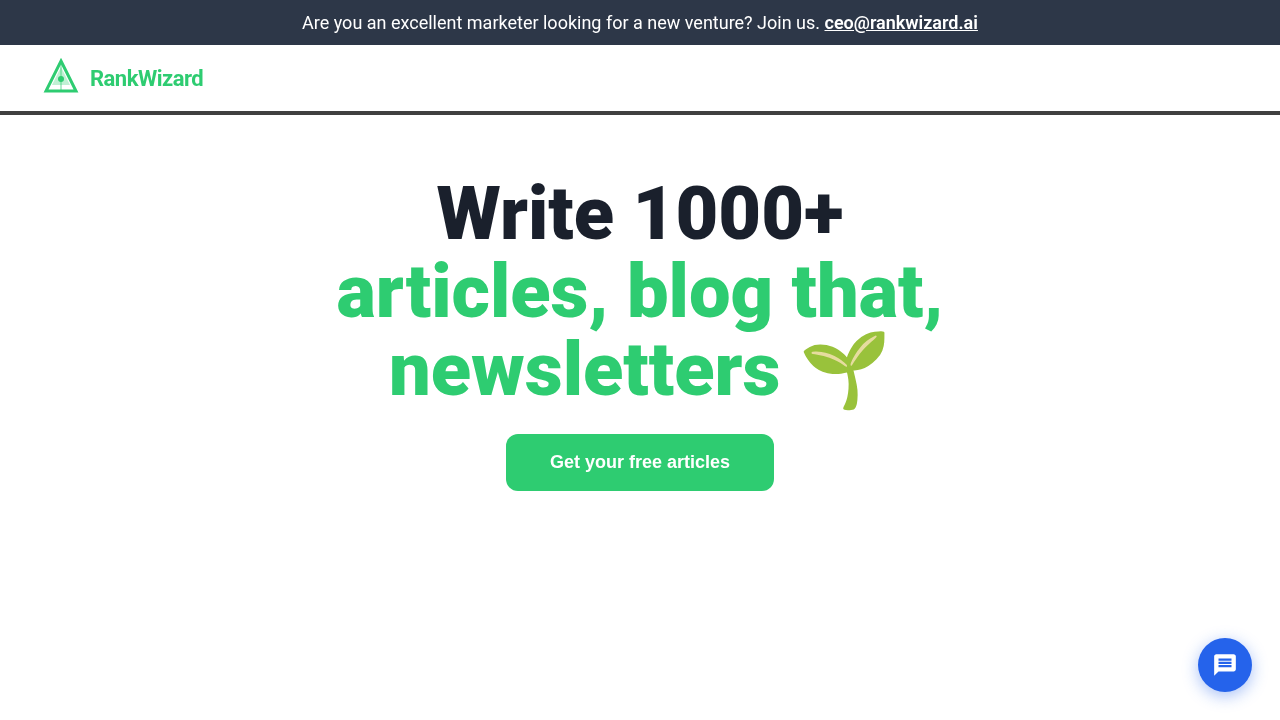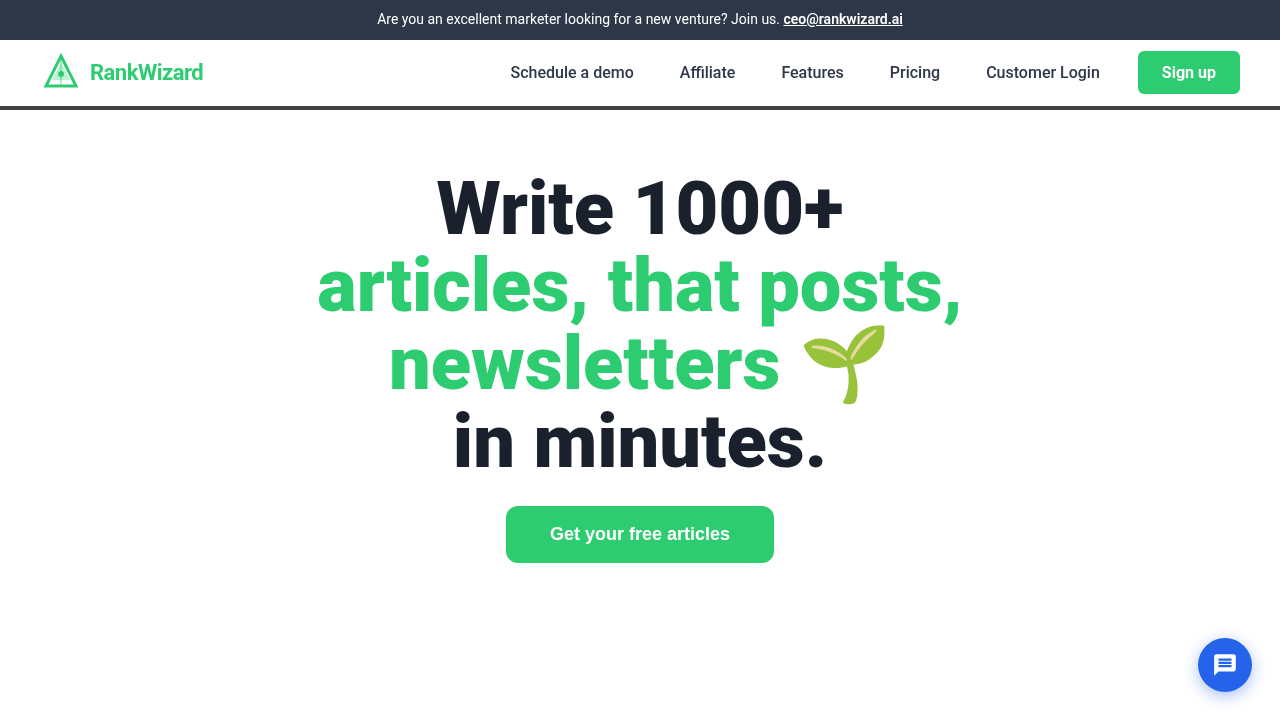--- a/index.html
+++ b/index.html
@@ -4,21 +4,21 @@
   <style>
     * { margin: 0; padding: 0; box-sizing: border-box; }
     body { font-family: -apple-system, BlinkMacSystemFont, 'Segoe UI', Roboto, sans-serif; background: #fff; }
 
     
     .top-banner {
       background: #2d3748;
       color: #fff;
       text-align: center;
       padding: 10px 20px;
-      font-size: 14px;
+      font-size: 18px;
       line-height: 1.4;
     }
     .top-banner a {
       color: #fff;
       font-weight: 600;
       text-decoration: underline;
     }
 
     
     nav {
@@ -146,36 +146,27 @@
     <svg class="logo-icon" viewBox="0 0 42 42" xmlns="http://www.w3.org/2000/svg">
       <polygon points="21,4 36,34 6,34" fill="none" stroke="#2ecc71" stroke-width="3"></polygon>
       <polygon points="21,10 30,28 12,28" fill="#2ecc71" opacity="0.3"></polygon>
       <circle cx="21" cy="22" r="3" fill="#2ecc71"></circle>
       <line x1="21" y1="4" x2="21" y2="34" stroke="#2ecc71" stroke-width="1.5" opacity="0.5"></line>
     </svg>
     <span class="logo-text">
       <span>Rank</span><span>Wizard</span>
     </span>
   </a>
-  <ul class="nav-links">
-    <li><a href="#">Schedule a demo</a></li>
-    <li><a href="#">Affiliate</a></li>
-    <li><a href="#">Features</a></li>
-    <li><a href="#">Pricing</a></li>
-    <li><a href="#">Customer Login</a></li>
-    <li><a href="#" class="signup-btn">Sign up</a></li>
-  </ul>
 </nav>
 
 <section class="hero">
   <h1 class="hero-title">
     <span>Write 1000+</span><br>
-    <span class="green">articles, that posts,</span><br>
+    <span class="green">articles, blog that,</span><br>
     <span class="green">newsletters</span><span> 🌱</span><br>
-    <span>in minutes.</span>
   </h1>
   <button class="cta-btn">Get your free articles</button>
 
 </section>
 
 <div class="chat-widget">
   <svg viewBox="0 0 24 24" xmlns="http://www.w3.org/2000/svg">
     <path d="M20 2H4C2.9 2 2 2.9 2 4v18l4-4h14c1.1 0 2-.9 2-2V4c0-1.1-.9-2-2-2zm-2 12H6v-2h12v2zm0-3H6V9h12v2zm0-3H6V6h12v2z"></path>
   </svg>
 </div>

